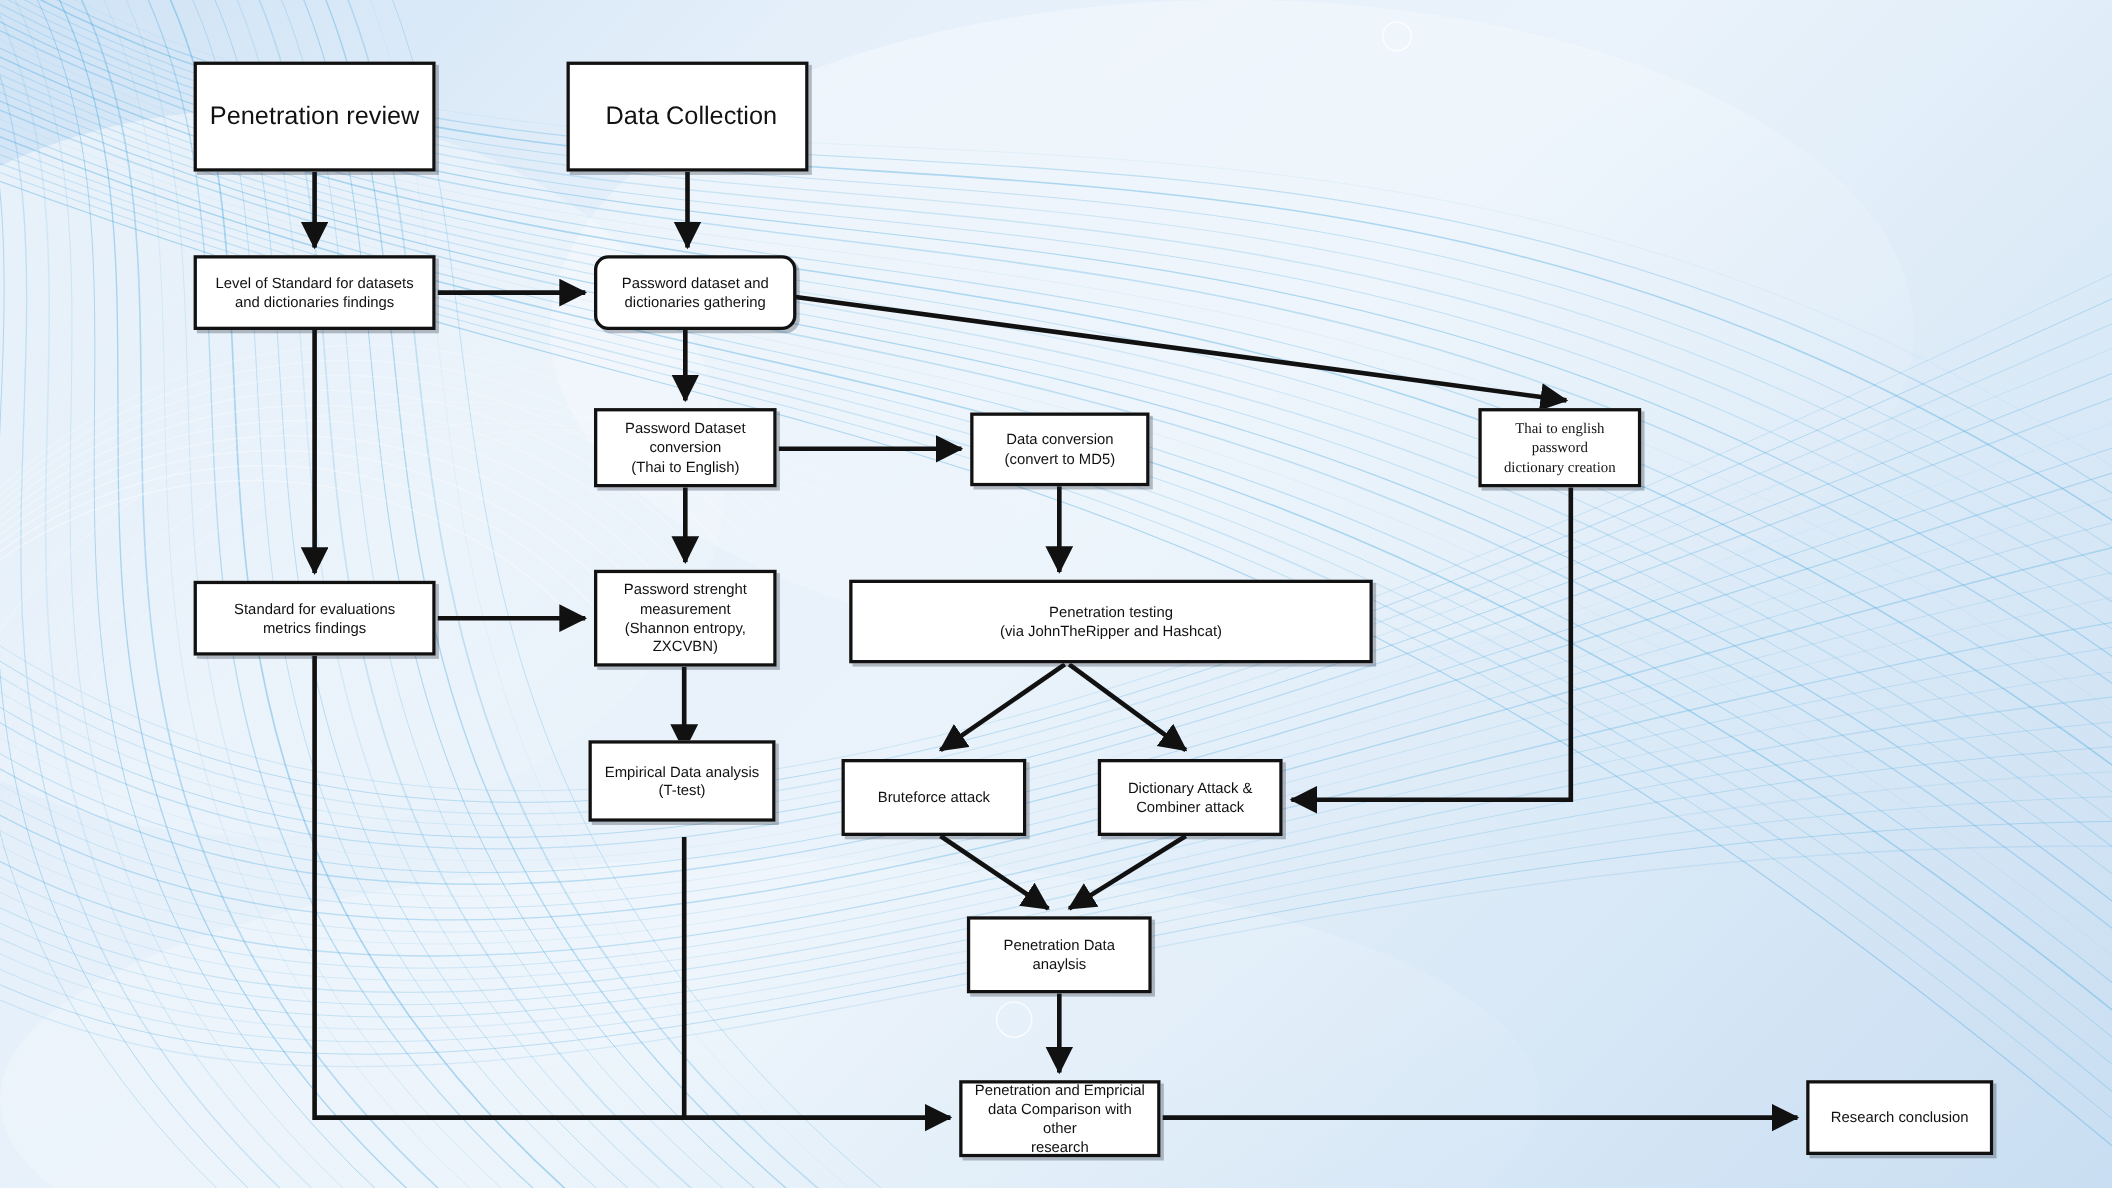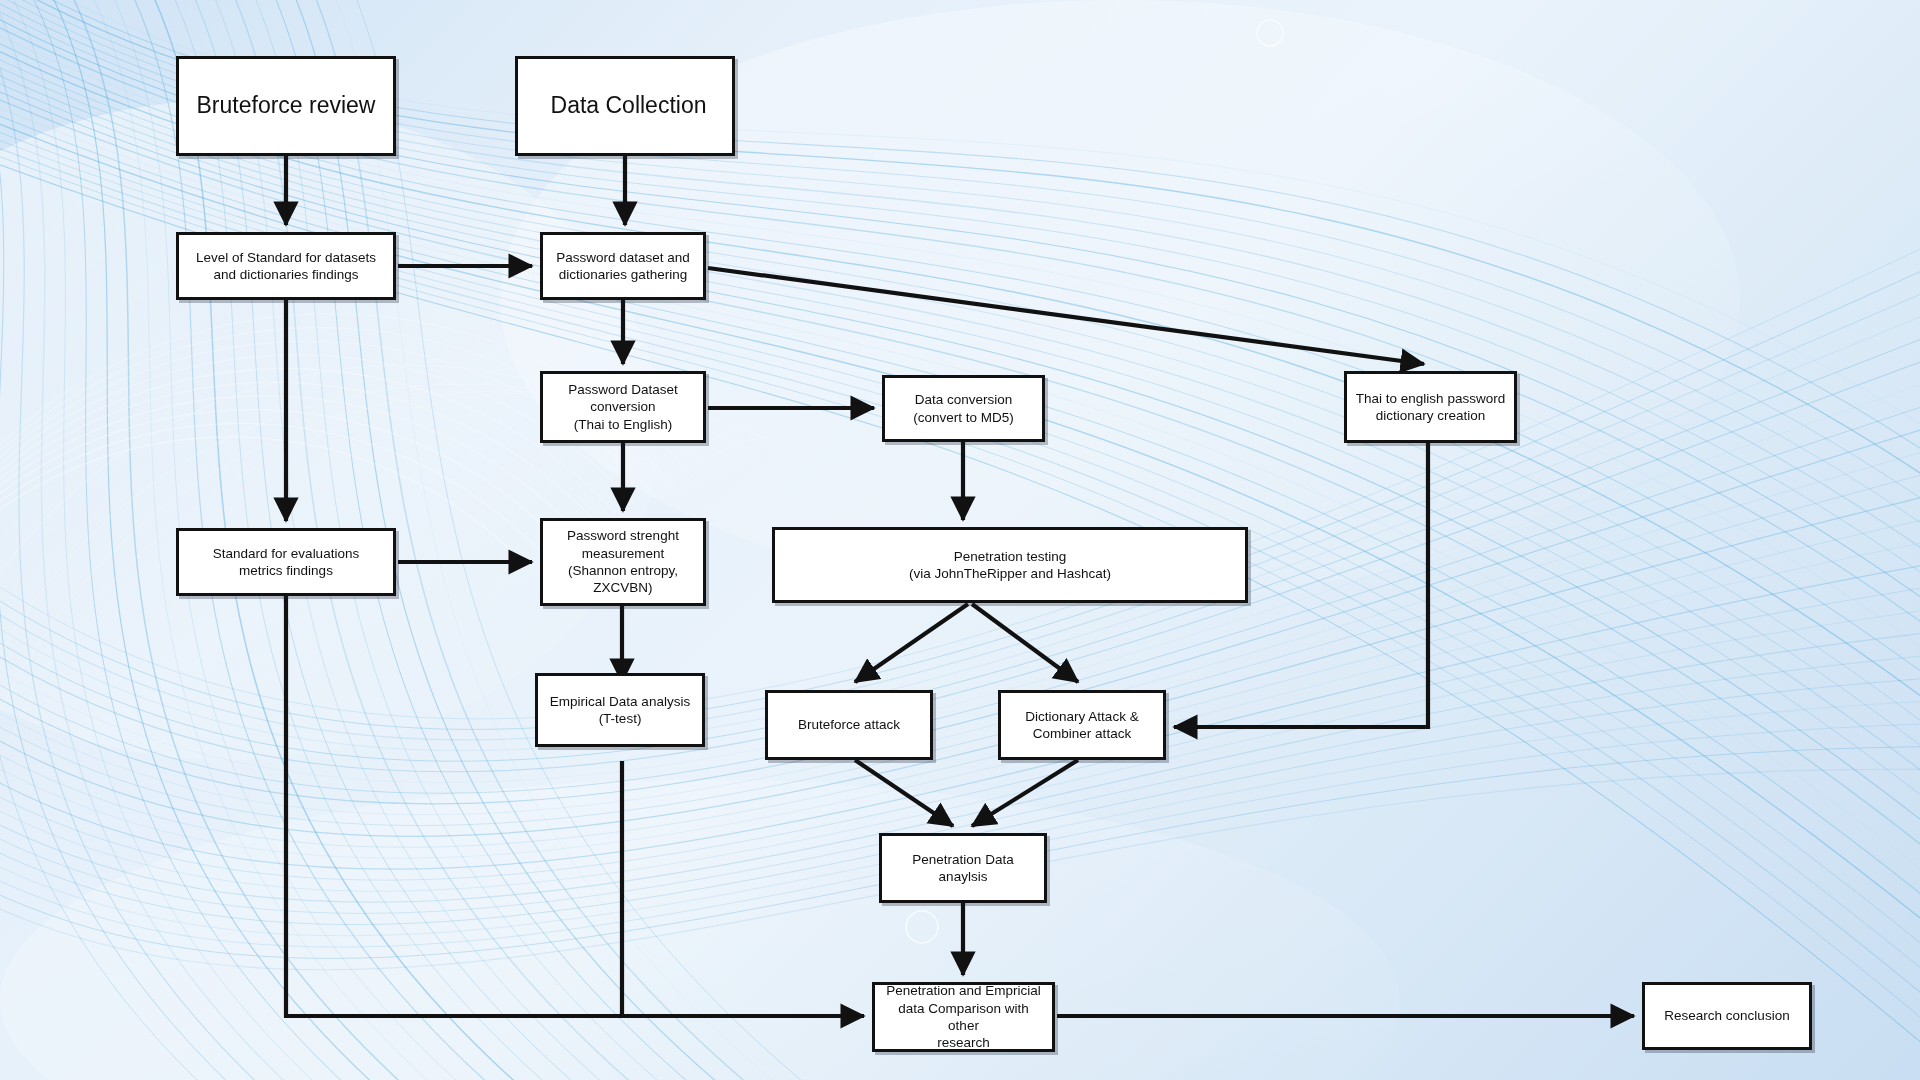--- a/index.html
+++ b/index.html
@@ -197,32 +197,32 @@
 
       <path d="M286,596 L286,1016 L864,1016"></path>
     </g>
     <g stroke="#111111" stroke-width="4.2" fill="none">
 
       <path d="M622,761 L622,1016"></path>
     </g>
   </svg>
 
   <div id="node-layer">
-      <div class="node big" style="left: 176px; top: 56px; width: 220px; height: 100px;"><span>Bruteforce review</span></div>
+      <div class="node big" style="left: 176px; top: 56px; width: 220px; height: 100px;"><span>Penetration review</span></div>
       <div class="node big" style="left: 515px; top: 56px; width: 220px; height: 100px; padding-left: 13px;"><span>Data Collection</span></div>
       <div class="node norm" style="left: 176px; top: 232px; width: 220px; height: 68px;"><span>Level of Standard for datasets
 and dictionaries findings</span></div>
-      <div class="node norm" style="left: 540px; top: 232px; width: 166px; height: 68px;"><span>Password dataset and
+      <div class="node norm" style="left: 540px; top: 232px; width: 184px; height: 68px; border-radius: 13px;"><span>Password dataset and
 dictionaries gathering</span></div>
       <div class="node norm" style="left: 540px; top: 371px; width: 166px; height: 72px;"><span>Password Dataset
 conversion
 (Thai to English)</span></div>
       <div class="node norm" style="left: 882px; top: 375px; width: 163px; height: 67px;"><span>Data conversion
 (convert to MD5)</span></div>
-      <div class="node norm" style="left: 1344px; top: 371px; width: 173px; height: 72px;"><span>Thai to english password
+      <div class="node norm" style="left: 1344px; top: 371px; width: 148px; height: 72px; font-family: Liberation Serif, serif;"><span>Thai to english password
 dictionary creation</span></div>
       <div class="node norm" style="left: 176px; top: 528px; width: 220px; height: 68px;"><span>Standard for evaluations
 metrics findings</span></div>
       <div class="node norm" style="left: 540px; top: 518px; width: 166px; height: 88px;"><span>Password strenght
 measurement
 (Shannon entropy,
 ZXCVBN)</span></div>
       <div class="node norm" style="left: 772px; top: 527px; width: 476px; height: 76px;"><span>Penetration testing
 (via JohnTheRipper and Hashcat)</span></div>
       <div class="node norm" style="left: 535px; top: 673px; width: 170px; height: 74px;"><span>Empirical Data analysis

